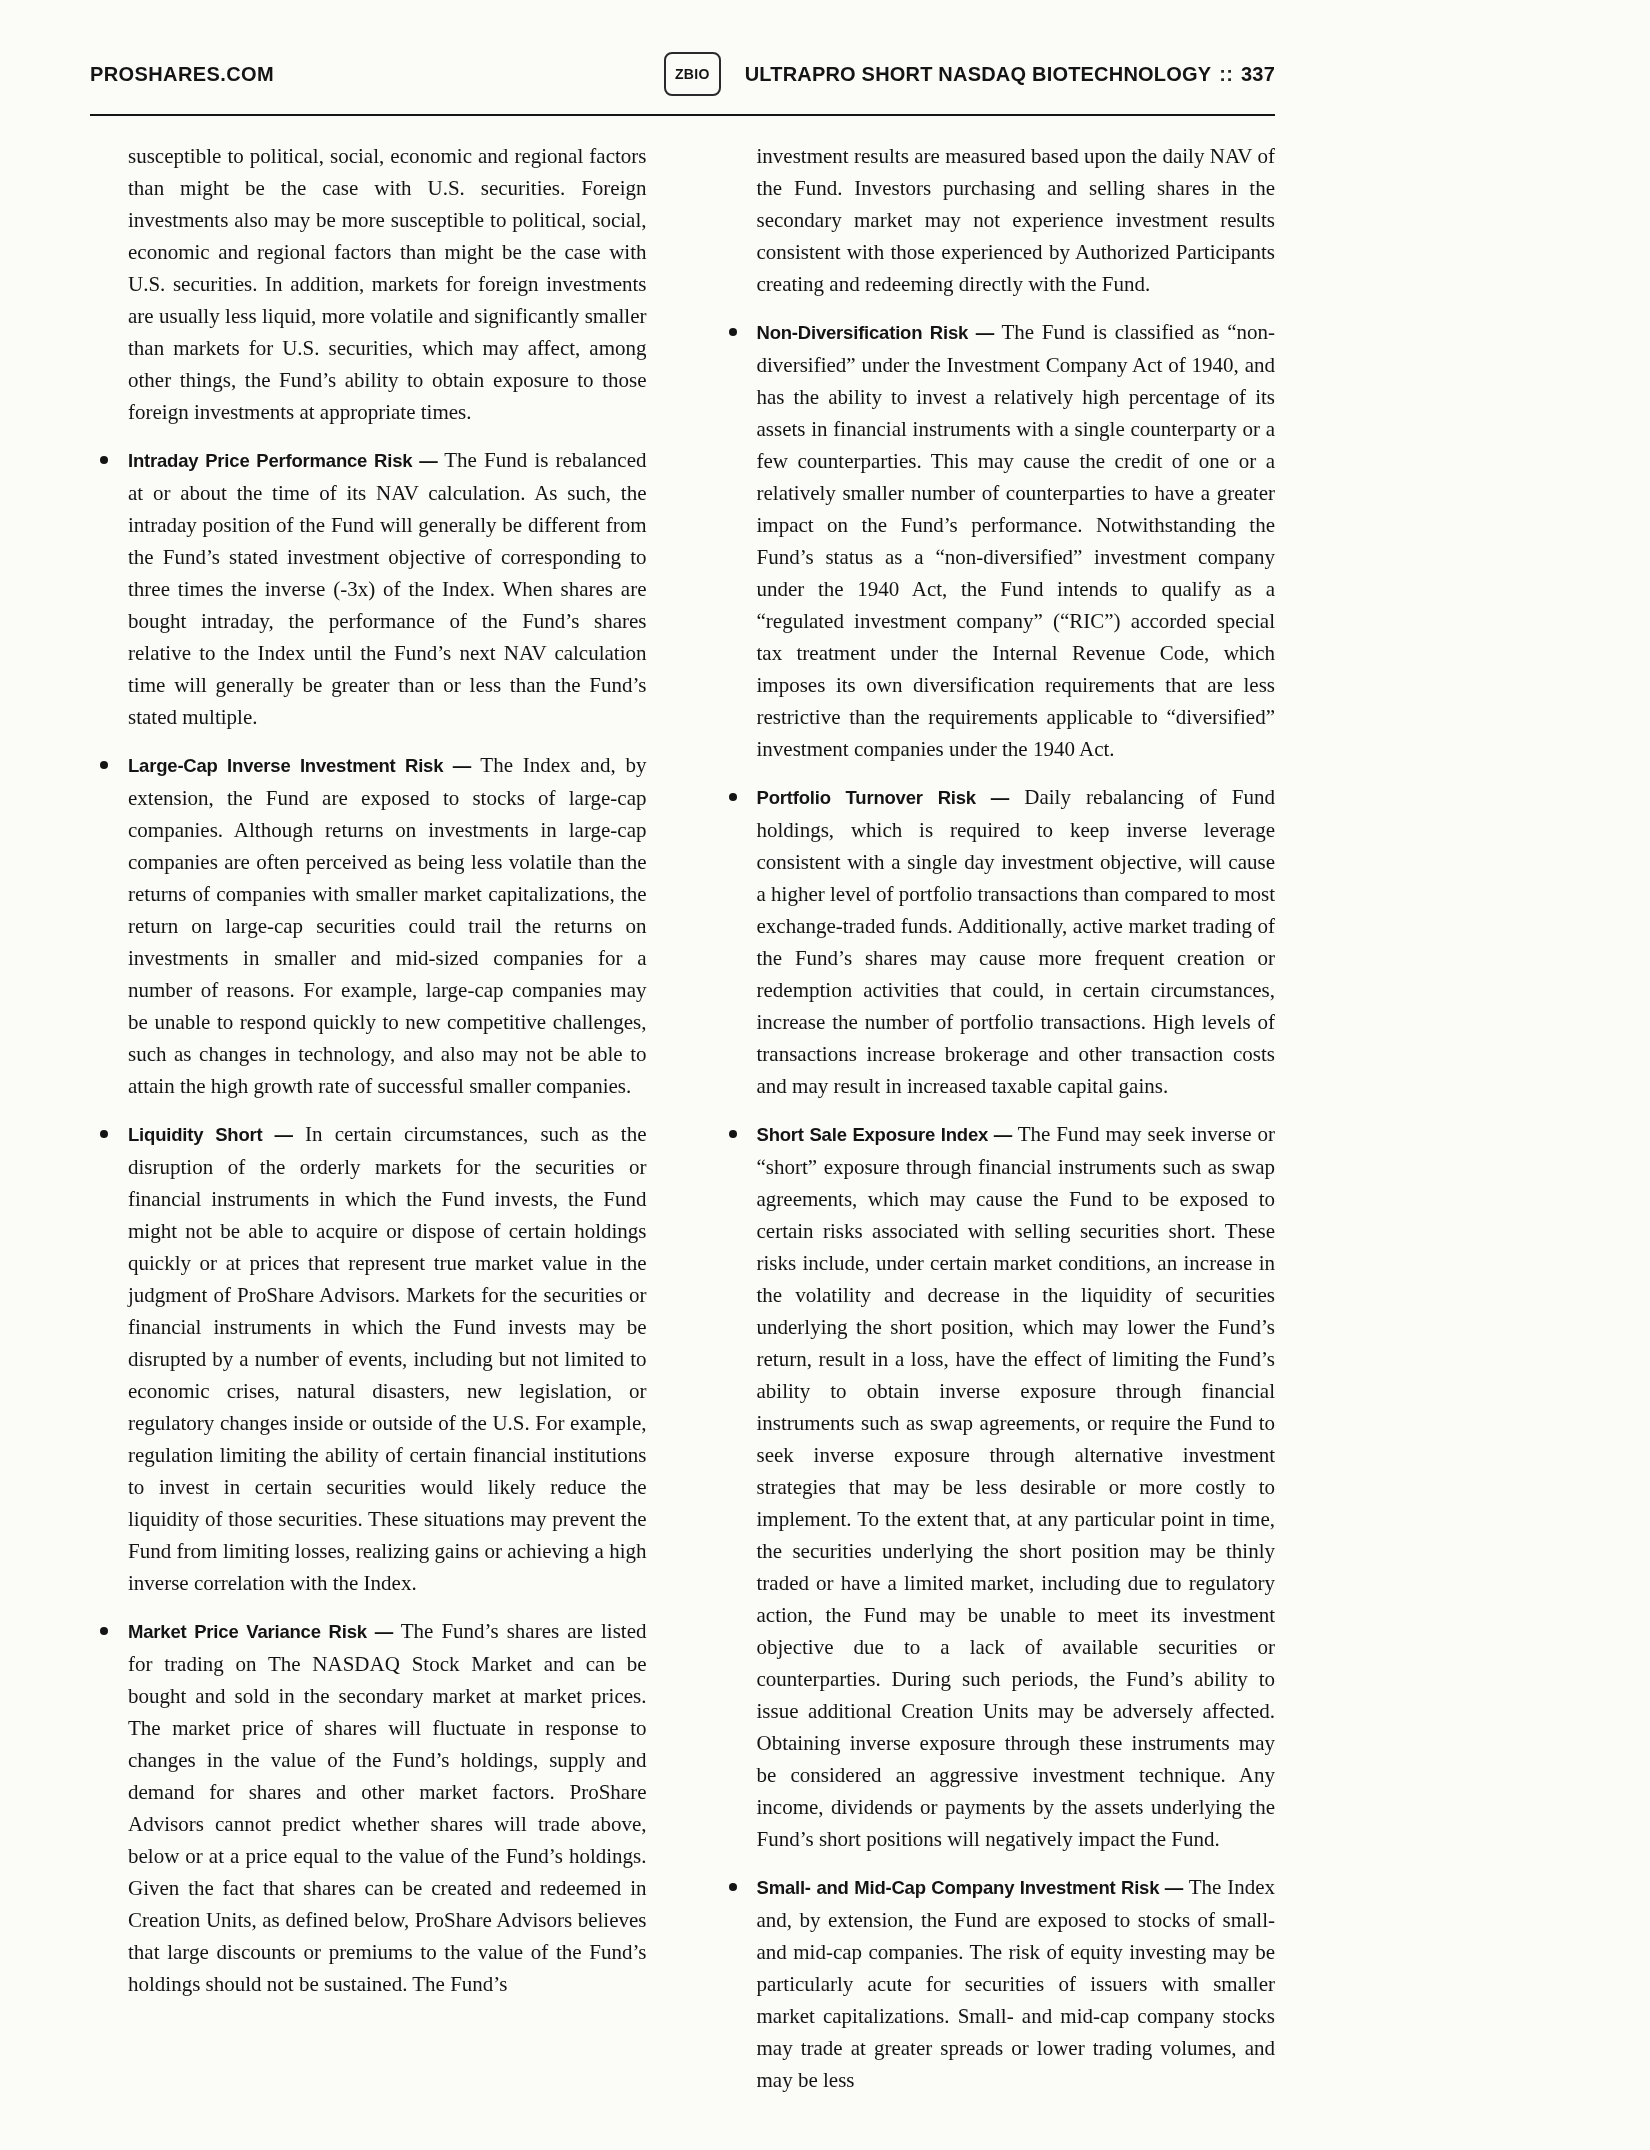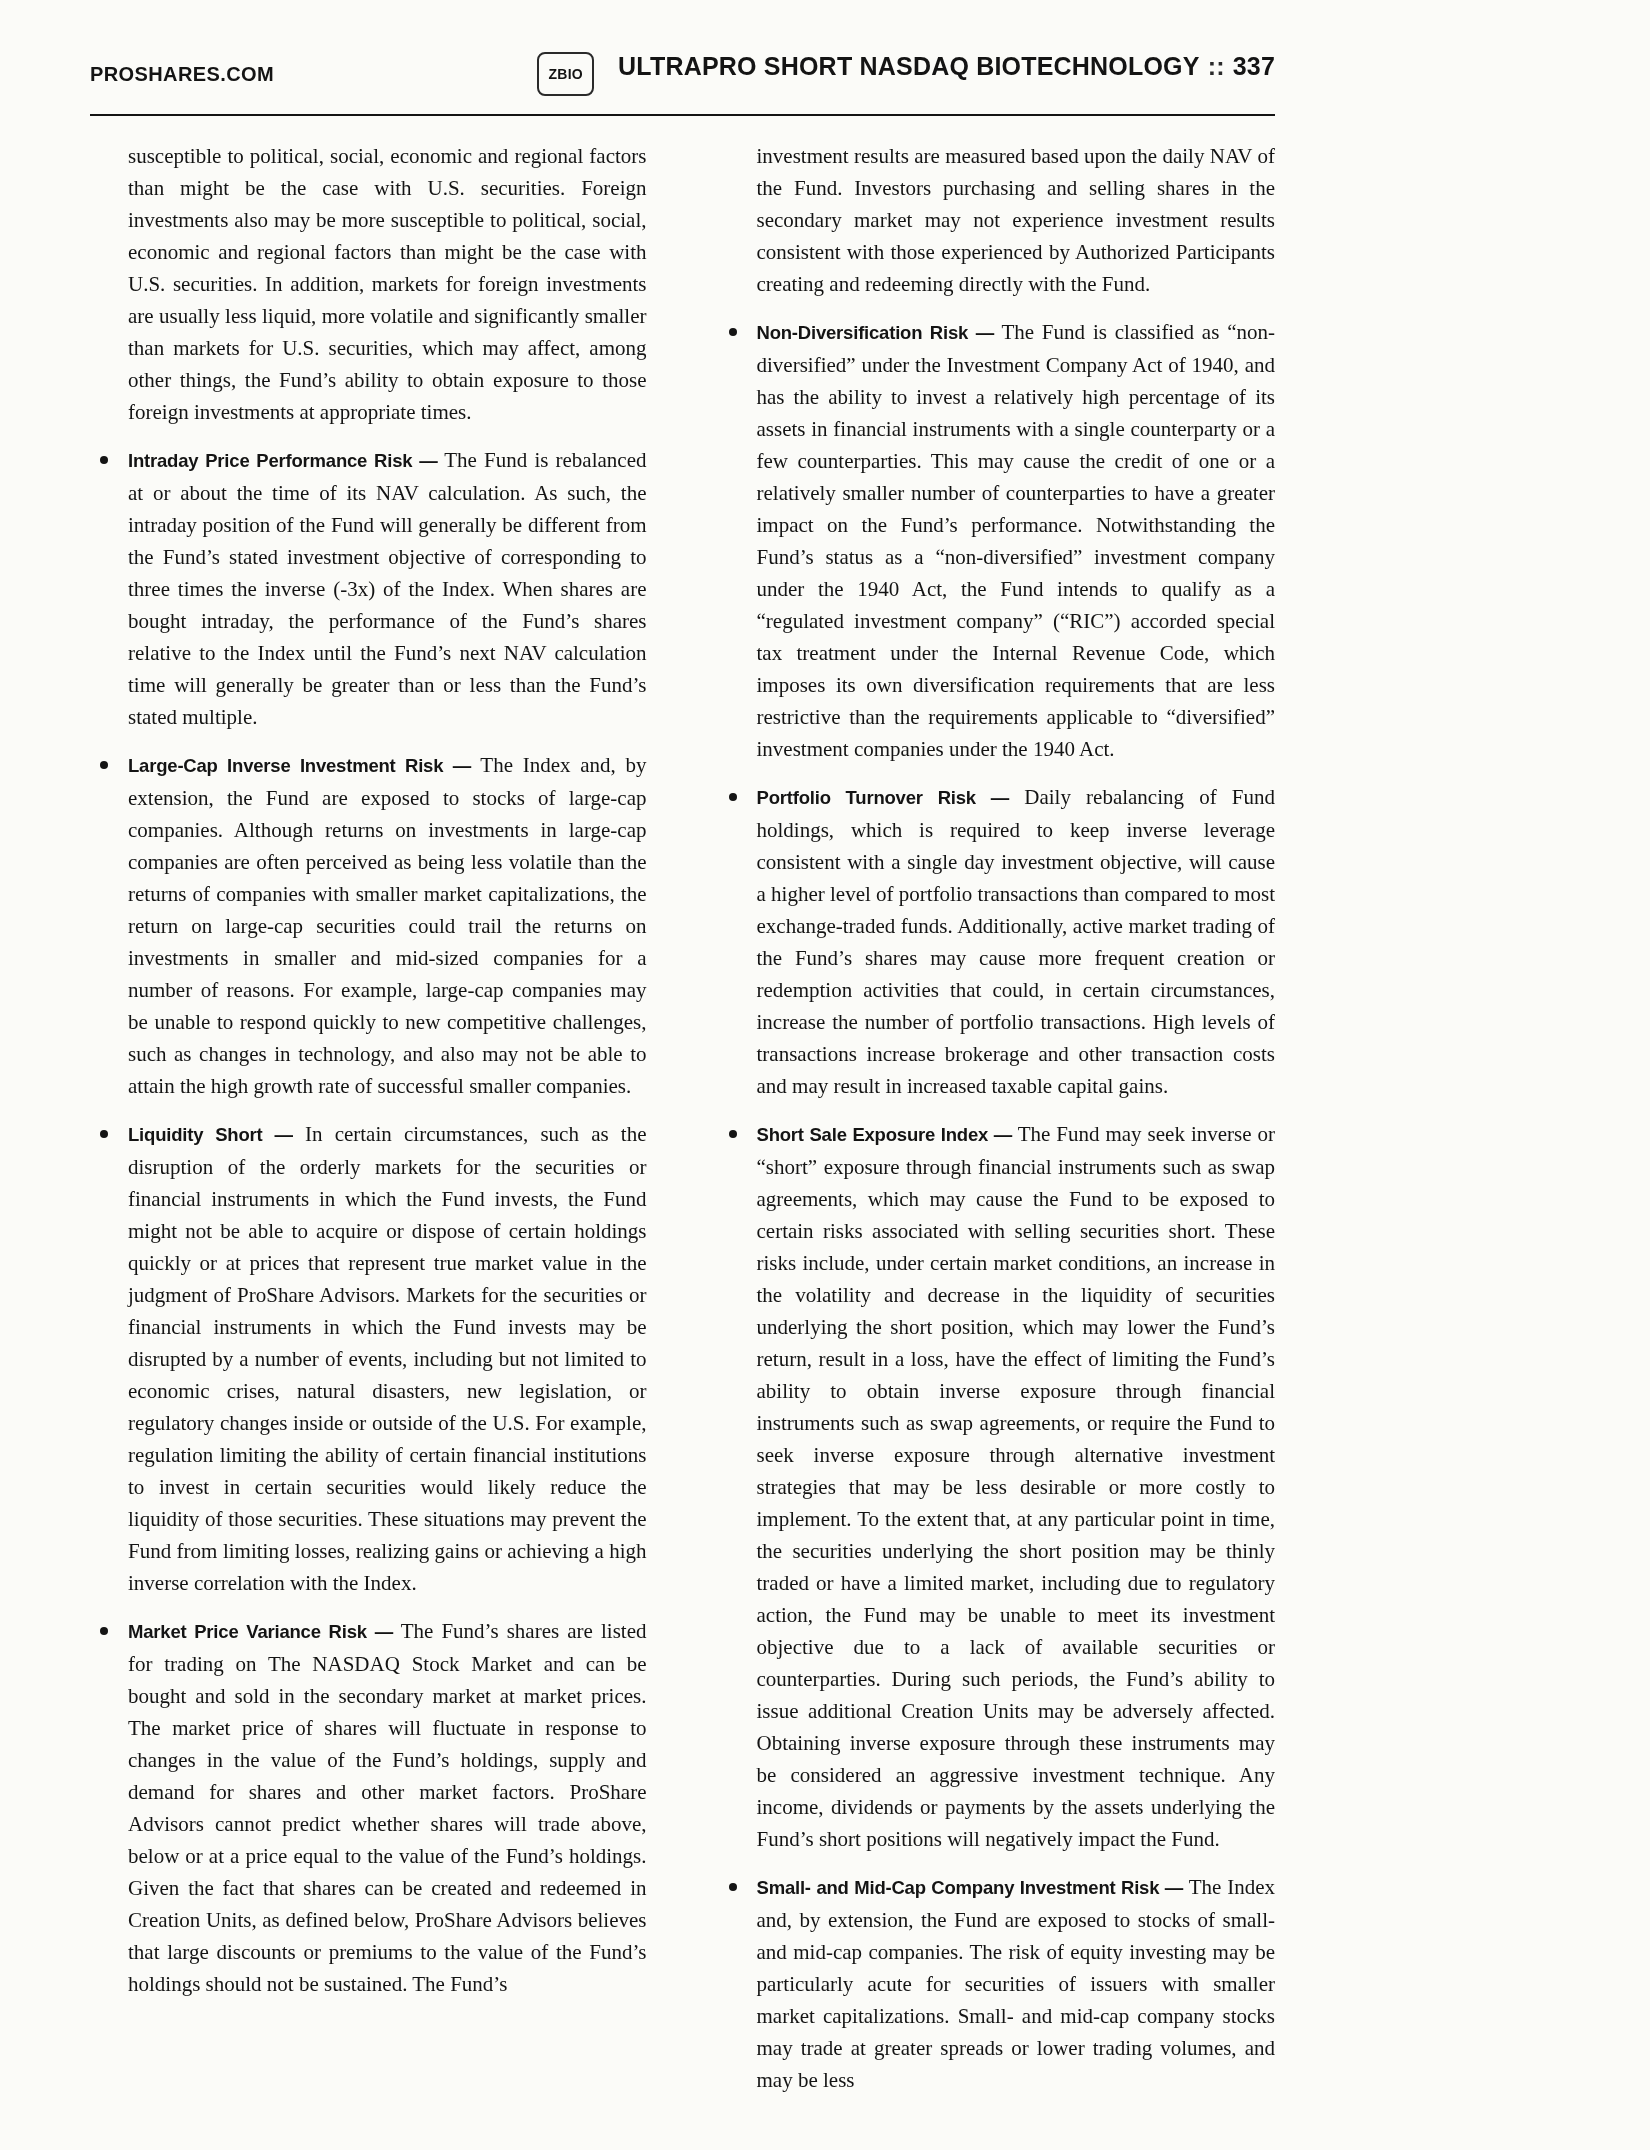--- a/index.html
+++ b/index.html
@@ -29,36 +29,37 @@
     border-bottom: 2.5px solid #141414;
   }
   .site {
     font-family: "Liberation Sans", sans-serif;
     font-weight: 700;
     font-size: 20px;
     letter-spacing: 0.4px;
   }
   .header-right {
     display: flex;
+    align-items: center;
     gap: 24px;
   }
   .ticker-box {
     border: 2px solid #2a2a2a;
     border-radius: 8px;
     padding: 13px 9px;
     font-family: "Liberation Sans", sans-serif;
     font-weight: 700;
     font-size: 14px;
     letter-spacing: 0.3px;
     line-height: 1;
   }
   .fund-title {
     font-family: "Liberation Sans", sans-serif;
     font-weight: 700;
-    font-size: 25px;
+    font-size: 20px;
     letter-spacing: 0.2px;
     white-space: nowrap;
   }
   .fund-title .sep { margin: 0 8px; color: #2a2a2a; }
   .columns {
     position: absolute;
     top: 140px;
     left: 90px;
     right: 95px;
     display: flex;

